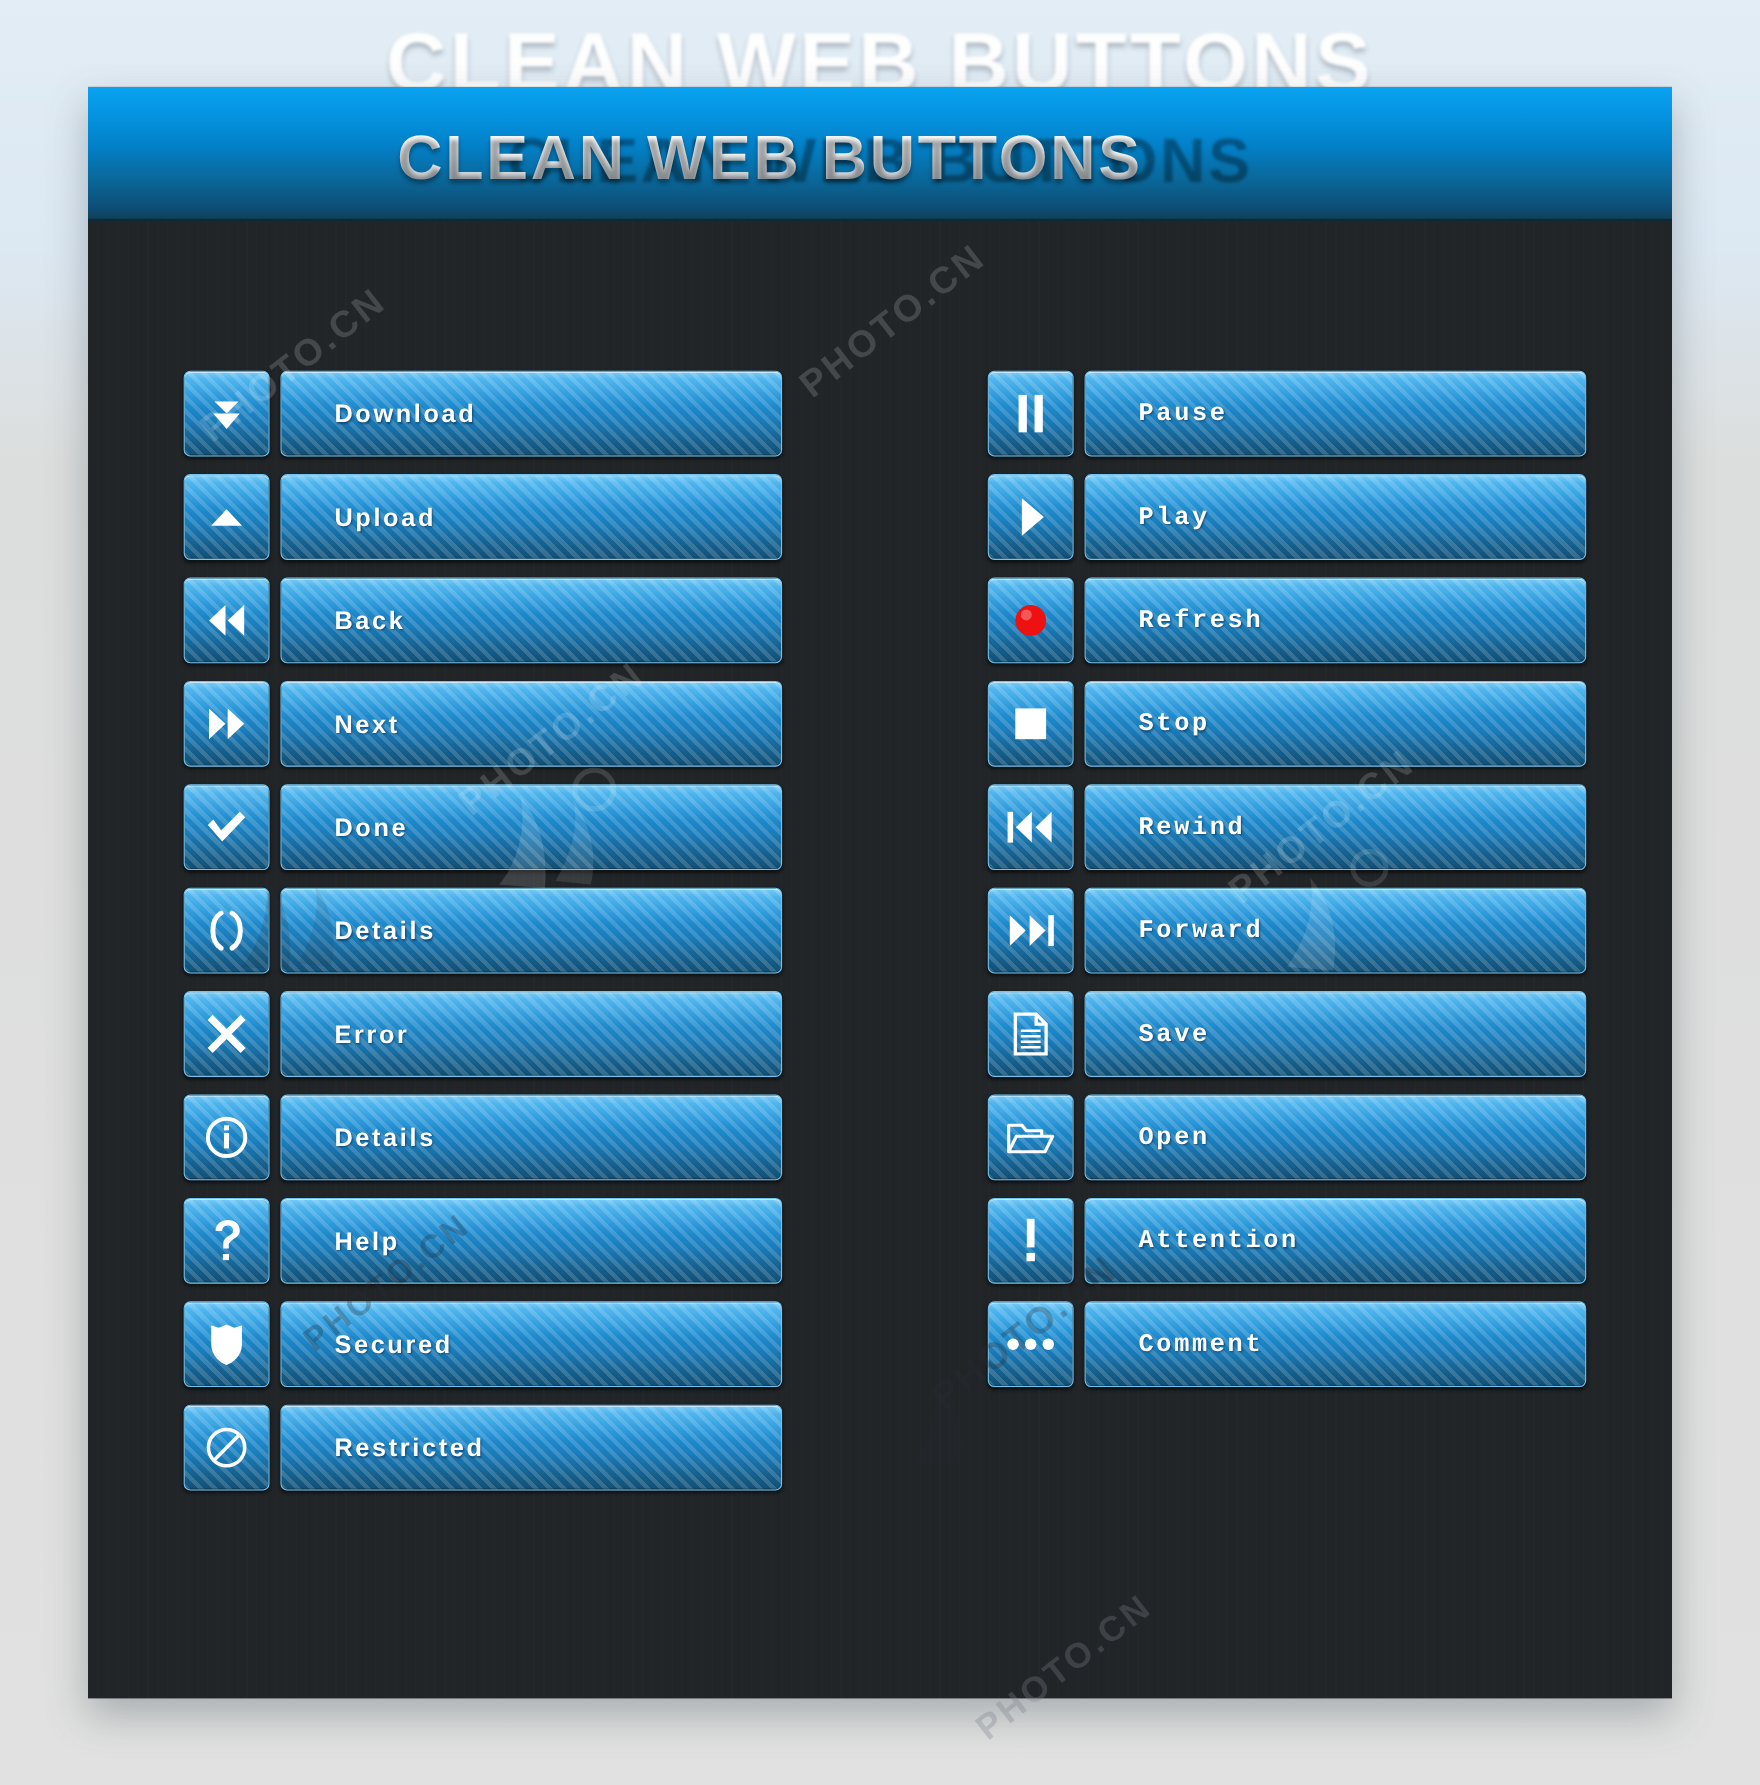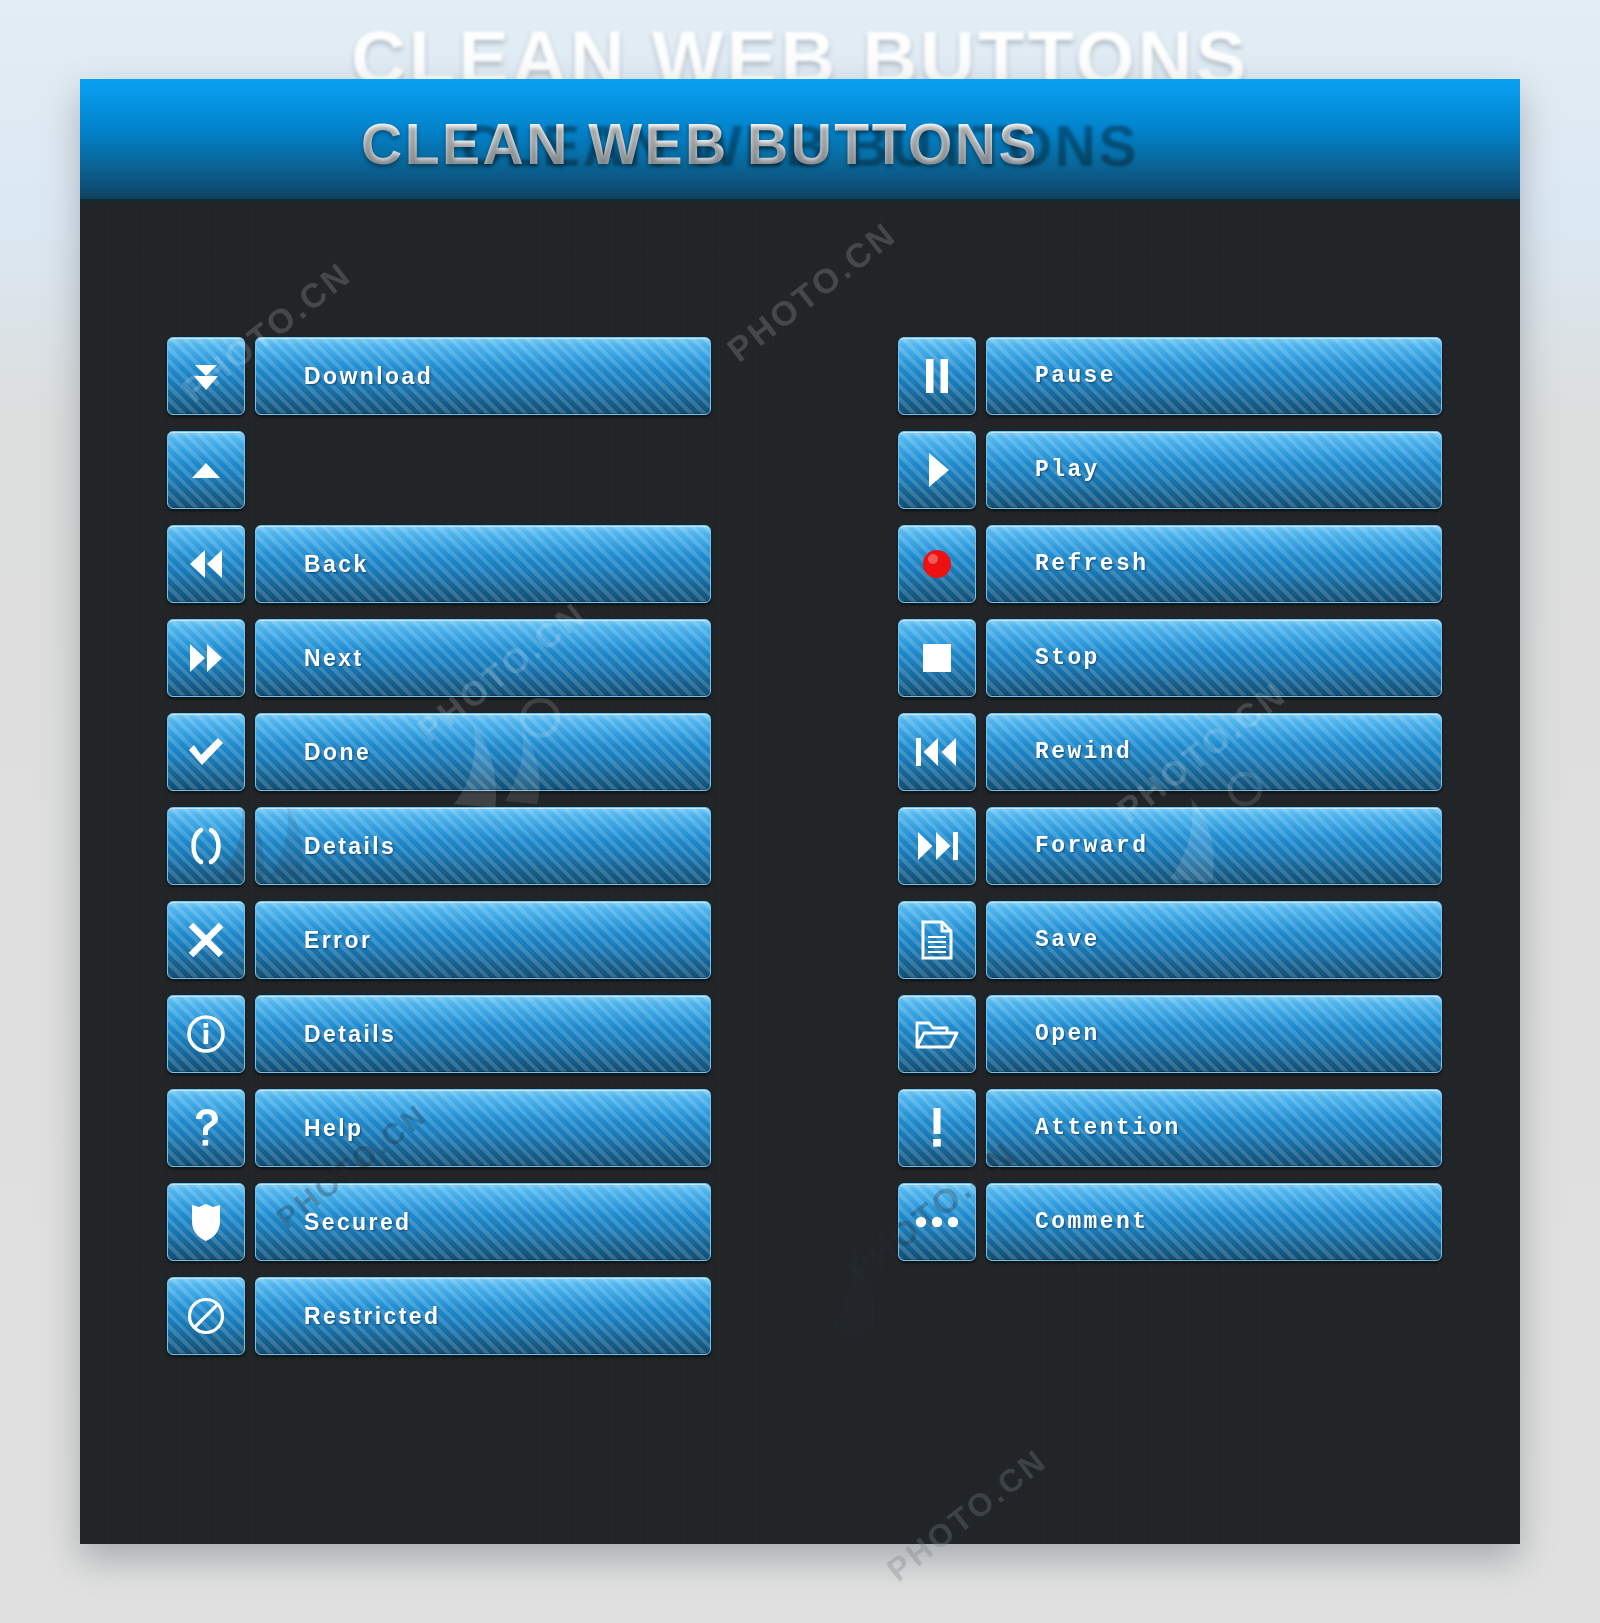--- a/index.html
+++ b/index.html
@@ -238,20 +238,23 @@
           </div>
         </div>
         <div class="btn-row">
           <div class="surface icon-box">
             <span>
               <svg width="40" height="40" viewBox="0 0 40 40">
       <path d="M20 13 L34 28 L6 28 Z" fill="#ffffff"></path>
     </svg>
             </span>
           </div>
+          <div class="surface label-box">
+            <span class="label-text">Upload</span>
+          </div>
         </div>
         <div class="btn-row">
           <div class="surface icon-box">
             <span>
               <svg width="42" height="36" viewBox="0 0 42 36">
       <path d="M20 4 L20 32 L5 18 Z" fill="#ffffff"></path>
       <path d="M37 4 L37 32 L22 18 Z" fill="#ffffff"></path>
     </svg>
             </span>
           </div>

